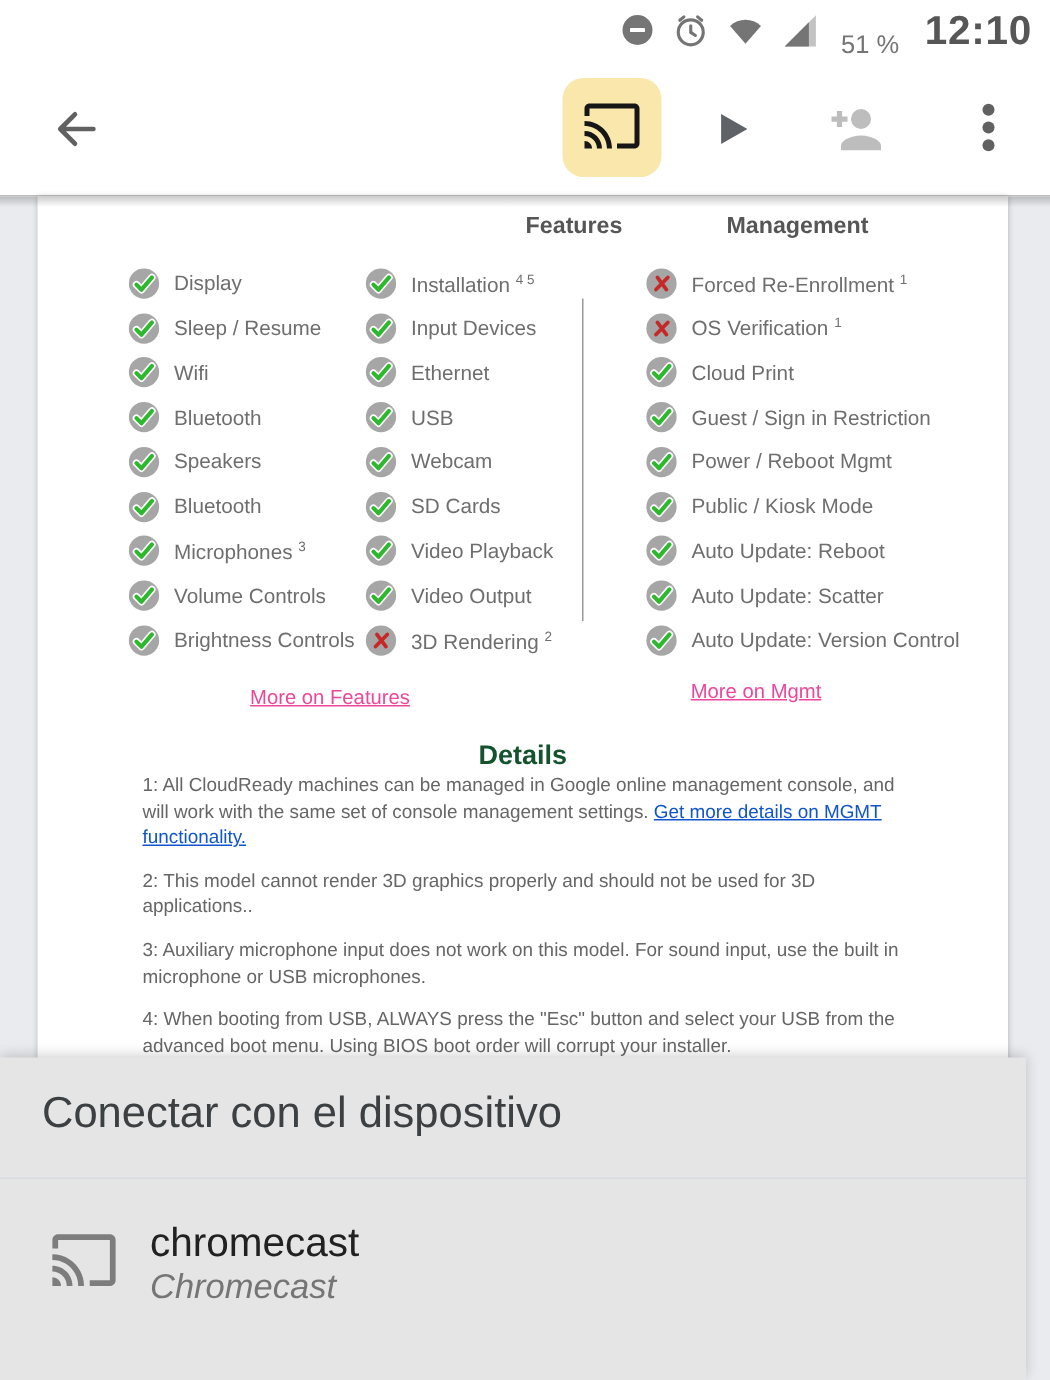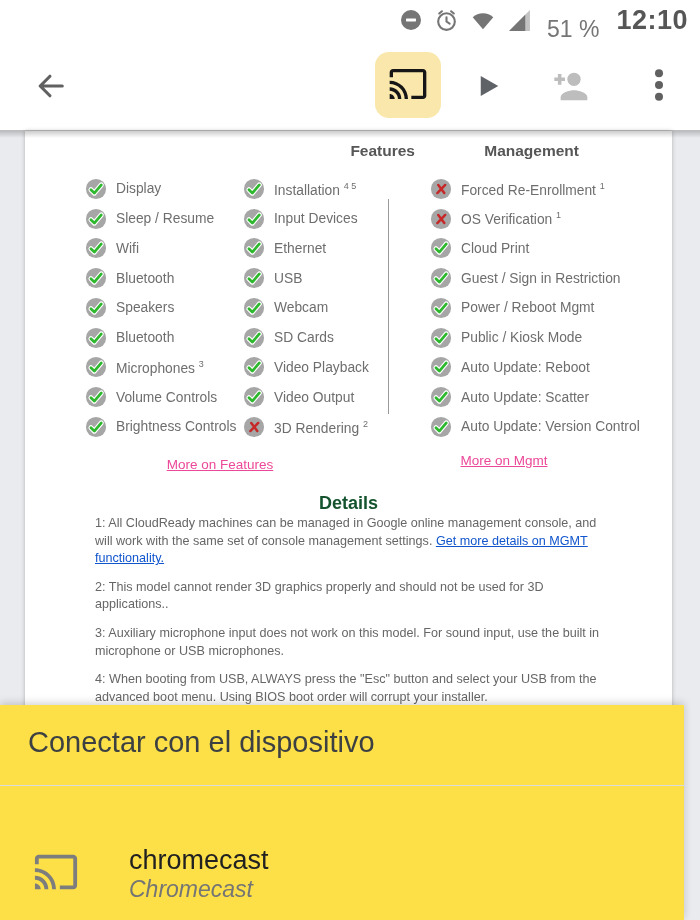--- a/index.html
+++ b/index.html
@@ -3,21 +3,21 @@
 <meta charset="utf-8">
 <style>
   html,body{margin:0;padding:0;}
   body{font-family:"Liberation Sans", sans-serif; background:#fff;}
   .screen{position:relative;width:700px;height:920px;overflow:hidden;background:#fff;}
 
   
   .status-bar{position:absolute;top:0;left:0;right:0;height:40px;background:#fff;
     display:flex;align-items:center;justify-content:flex-end;gap:11px;padding-right:12px;box-sizing:border-box;}
   .status-bar svg{display:block;}
-  .sb-batt{font-size:23px;color:#757575;margin-left:4px;margin-top:19px;}
+  .sb-batt{font-size:17px;color:#757575;margin-left:4px;margin-top:19px;}
   .sb-time{font-size:27px;color:#565656;font-weight:bold;margin-left:6px;letter-spacing:0.5px;}
 
   
   .toolbar{position:absolute;top:40px;left:0;right:0;height:91px;background:#fff;border-bottom:1px solid #bdbdbd;box-sizing:border-box;}
   .tb-btn{position:absolute;background:none;border:none;padding:0;cursor:pointer;}
   .back-btn{left:33px;top:28px;}
   .cast-btn{left:375px;top:12px;width:66px;height:66px;border-radius:14px;background:#f9e7ab;
     display:flex;align-items:center;justify-content:center;}
   .play-btn{left:472px;top:31px;}
   .person-btn{left:549px;top:26px;}
@@ -50,25 +50,25 @@
   .more-features{top:326px;left:0;width:390px;}
   .more-mgmt{top:322px;left:404px;width:150px;}
 
   .details-title{position:absolute;top:362px;left:0;width:100%;text-align:center;
     font-size:18px;font-weight:bold;color:#14532d;}
   .notes{position:absolute;top:384px;left:70px;width:507px;}
   .note{margin:0 0 11px 0;font-size:12.6px;line-height:17.6px;color:#666;}
   .nlink{color:#1155cc;text-decoration:underline;cursor:pointer;}
 
   
-  .bottom-sheet{position:absolute;left:0;right:16px;top:705px;height:215px;background:#fde047;z-index:20;
+  .bottom-sheet{position:absolute;left:0;right:16px;top:705px;height:215px;background:#e5e5e5;z-index:20;
     box-shadow:0 -2px 8px rgba(0,0,0,0.18);}
   .sheet-title{position:absolute;left:28px;top:21px;font-size:29px;color:#3c4043;}
   .sheet-divider{position:absolute;left:0;right:0;top:80px;height:1px;background:#d8dce1;}
-  .device-row{position:absolute;left:33px;top:108px;display:flex;align-items:center;gap:50px;cursor:pointer;margin-top:32px;}
+  .device-row{position:absolute;left:33px;top:108px;display:flex;align-items:center;gap:21px;cursor:pointer;}
   .dev-text{display:flex;flex-direction:column;}
   .dev-name{font-size:27px;color:#212121;line-height:30px;}
   .dev-type{font-size:23px;color:#757575;font-style:italic;line-height:28px;}
 </style>
 </head>
 <body>
 
 <div class="screen">
 
   <div class="status-bar">

